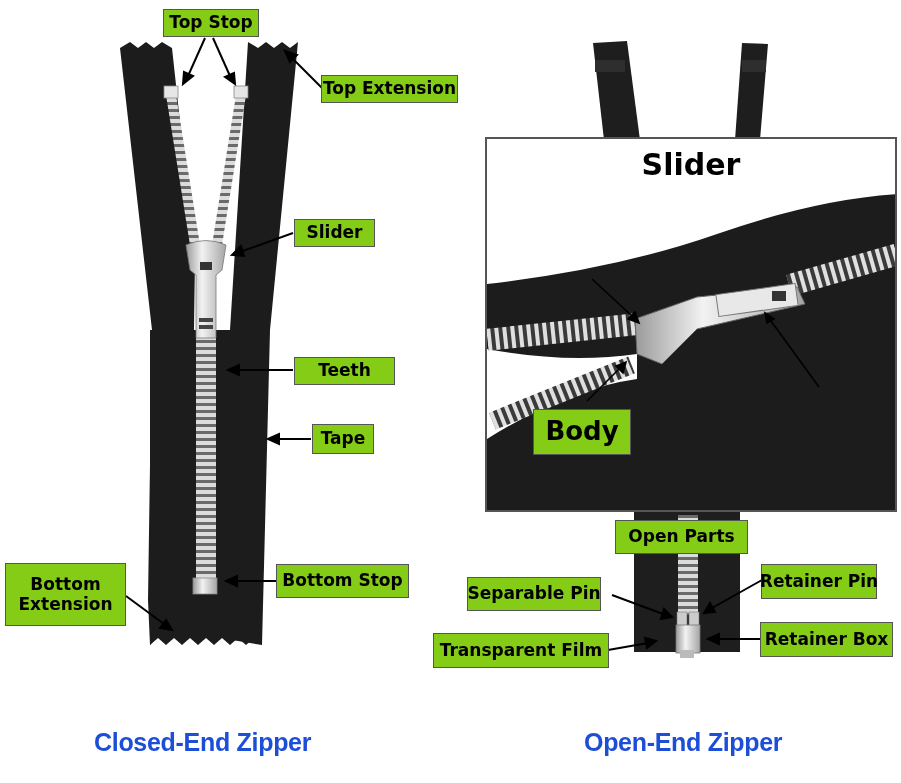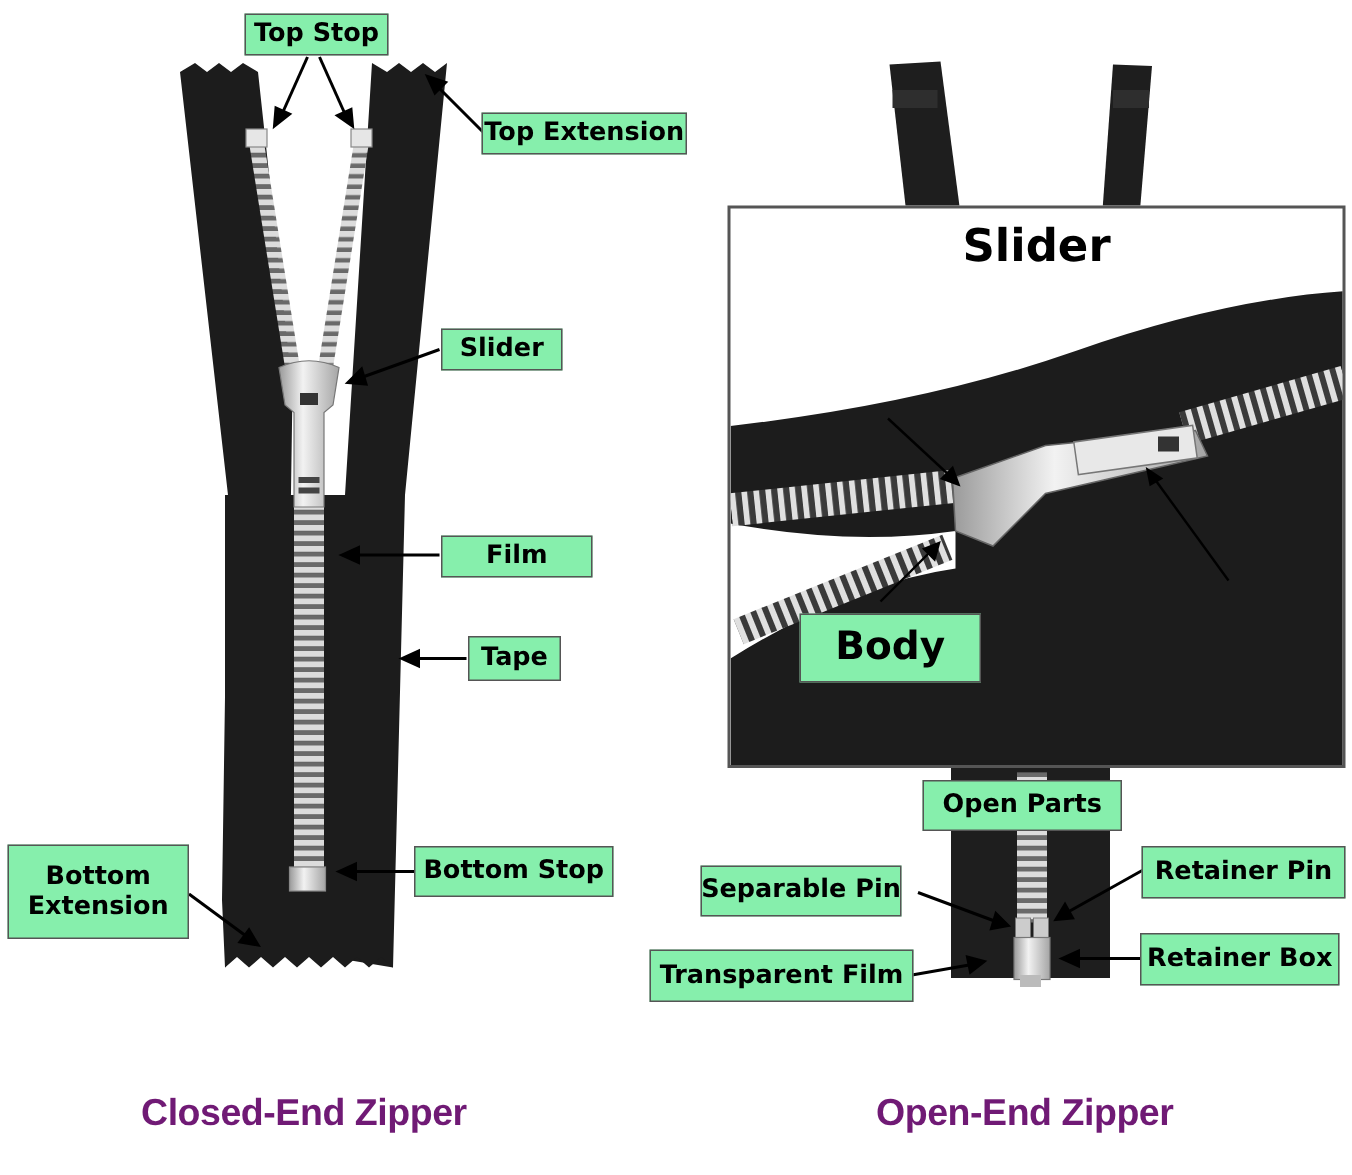--- a/index.html
+++ b/index.html
@@ -1,21 +1,21 @@
 <!DOCTYPE html>
 <html><head>
 <meta charset="utf-8">
 <style>
   html,body{margin:0;padding:0;background:#fff;}
   body{width:901px;height:783px;position:relative;overflow:hidden;font-family:"DejaVu Sans","Liberation Sans",sans-serif;}
-  .lbl{position:absolute;background:#86efac;border:1.5px solid #555;color:#000;font-weight:bold;
+  .lbl{position:absolute;background:#84cc16;border:1.5px solid #555;color:#000;font-weight:bold;
        display:flex;align-items:center;justify-content:center;text-align:center;box-sizing:border-box;
        font-size:17px;line-height:1.15;white-space:nowrap;}
   .lbl.big{font-size:26px;}
-  .caption{position:absolute;font-family:"Liberation Sans",sans-serif;font-weight:bold;font-size:25px;color:#701a75;letter-spacing:-0.3px;}
+  .caption{position:absolute;font-family:"Liberation Sans",sans-serif;font-weight:bold;font-size:25px;color:#1d4ed8;letter-spacing:-0.3px;}
   svg{position:absolute;left:0;top:0;}
   .inset{position:absolute;left:485px;top:137px;width:412px;height:375px;border:2px solid #555;box-sizing:border-box;background:#fff;overflow:hidden;}
   .inset-title{position:absolute;left:0;right:0;top:8px;text-align:center;font-weight:bold;font-size:30px;font-family:"DejaVu Sans",sans-serif;}
 </style>
 </head>
 <body>
 
 <svg width="901" height="783" viewBox="0 0 901 783">
   <defs>
     <pattern id="teethV" width="10" height="7" patternUnits="userSpaceOnUse">
@@ -127,34 +127,34 @@
     <g stroke="#000" stroke-width="1.6" fill="#000">
       <line x1="105" y1="140" x2="146" y2="178"></line>
         <polygon points="152,184 141,180 148,173"></polygon>
       <line x1="100" y1="262" x2="132" y2="230"></line>
         <polygon points="139,223 136,234 129,227"></polygon>
       <line x1="332" y1="248" x2="284" y2="182"></line>
         <polygon points="278,174 287,180 280,184"></polygon>
     </g>
   </svg>
   <div class="inset-title">Slider</div>
-  <div class="lbl big" style="left:46px;top:270px;width:121px;height:46px;">Body</div>
+  <div class="lbl big" style="left:46px;top:270px;width:98px;height:46px;">Body</div>
 </div>
 
 <div class="lbl" style="left:163px;top:9px;width:96px;height:28px;">Top Stop</div>
 <div class="lbl" style="left:321px;top:75px;width:137px;height:28px;">Top Extension</div>
 <div class="lbl" style="left:294px;top:219px;width:81px;height:28px;">Slider</div>
-<div class="lbl" style="left:294px;top:357px;width:101px;height:28px;">Film</div>
+<div class="lbl" style="left:294px;top:357px;width:101px;height:28px;">Teeth</div>
 <div class="lbl" style="left:312px;top:424px;width:62px;height:30px;">Tape</div>
 <div class="lbl" style="left:276px;top:564px;width:133px;height:34px;">Bottom Stop</div>
 <div class="lbl" style="left:5px;top:533px;width:121px;height:63px;flex-direction:column;margin-top:30px;">
   <span>Bottom</span>
   <span>Extension</span>
 </div>
 
 <div class="lbl" style="left:615px;top:520px;width:133px;height:34px;">Open Parts</div>
 <div class="lbl" style="left:467px;top:577px;width:134px;height:34px;">Separable Pin</div>
-<div class="lbl" style="left:761px;top:564px;width:136px;height:35px;">Retainer Pin</div>
+<div class="lbl" style="left:761px;top:564px;width:116px;height:35px;">Retainer Pin</div>
 <div class="lbl" style="left:433px;top:633px;width:176px;height:35px;">Transparent Film</div>
 <div class="lbl" style="left:760px;top:622px;width:133px;height:35px;">Retainer Box</div>
 
 <div class="caption" style="left:94px;top:728px;">Closed-End Zipper</div>
 <div class="caption" style="left:584px;top:728px;">Open-End Zipper</div>
 
 </body></html>

